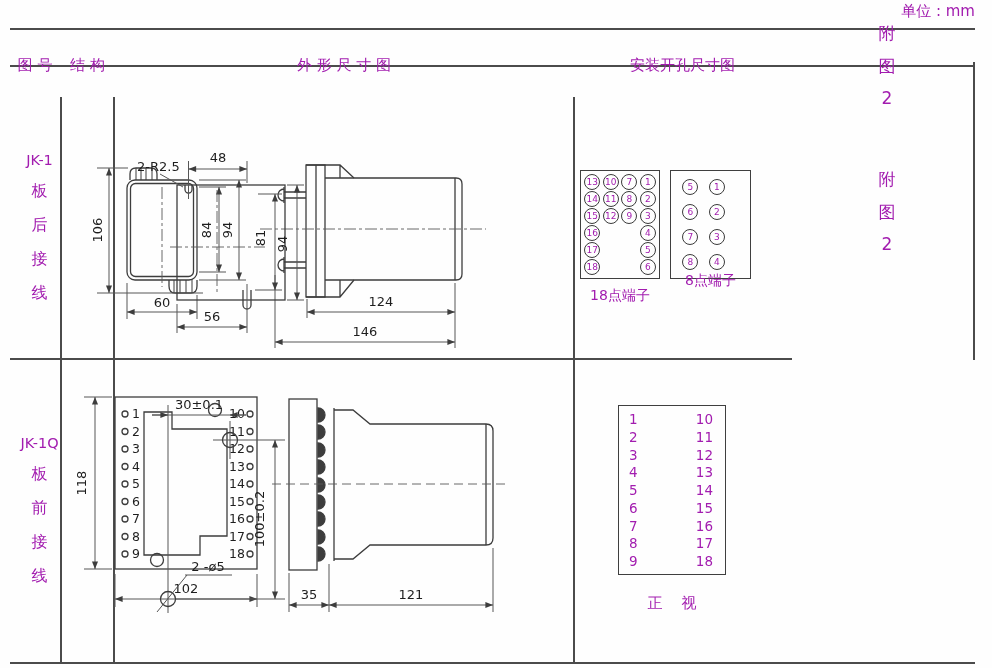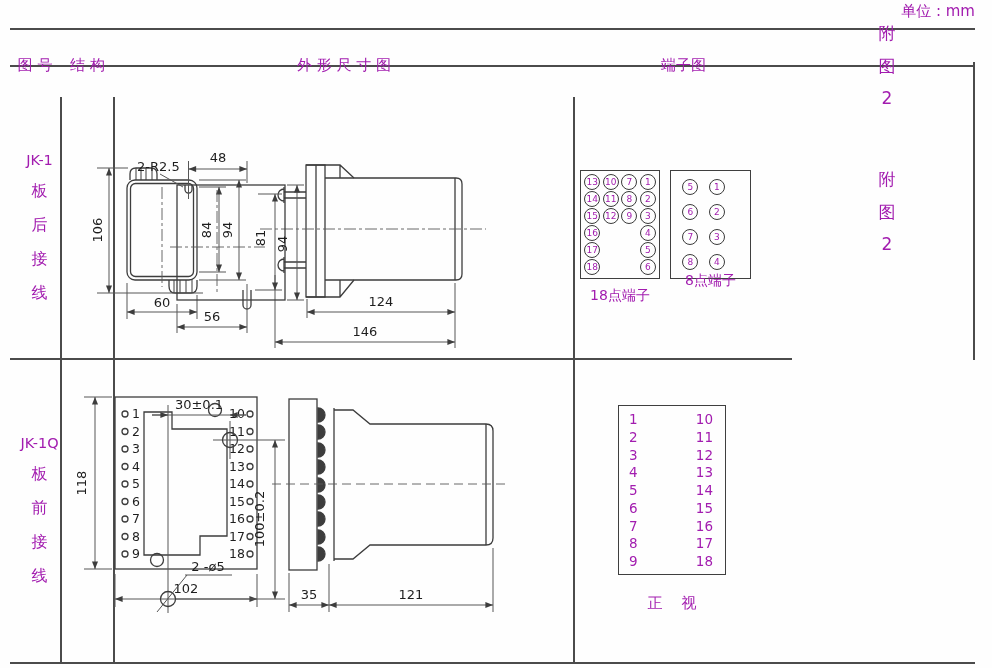--- a/index.html
+++ b/index.html
@@ -41,21 +41,21 @@
 
 <div class="page">
 
   <div class="unit">单位 : mm</div>
 
   <div class="tbl">
 
     <div class="c vr hb hcell">图 号</div>
     <div class="c vr hb hcell">结 构</div>
     <div class="c vr hb hcell">外 形 尺 寸 图</div>
-    <div class="c hb hcell">端子图</div>
+    <div class="c vr hb hcell">安装开孔尺寸图</div>
 
     <div class="c vr hb">
       <div class="vstack fig">
         <span>附</span>
         <span>图</span>
         <span>2</span>
       </div>
     </div>
     <div class="c vr hb">
       <div class="vstack struct">

